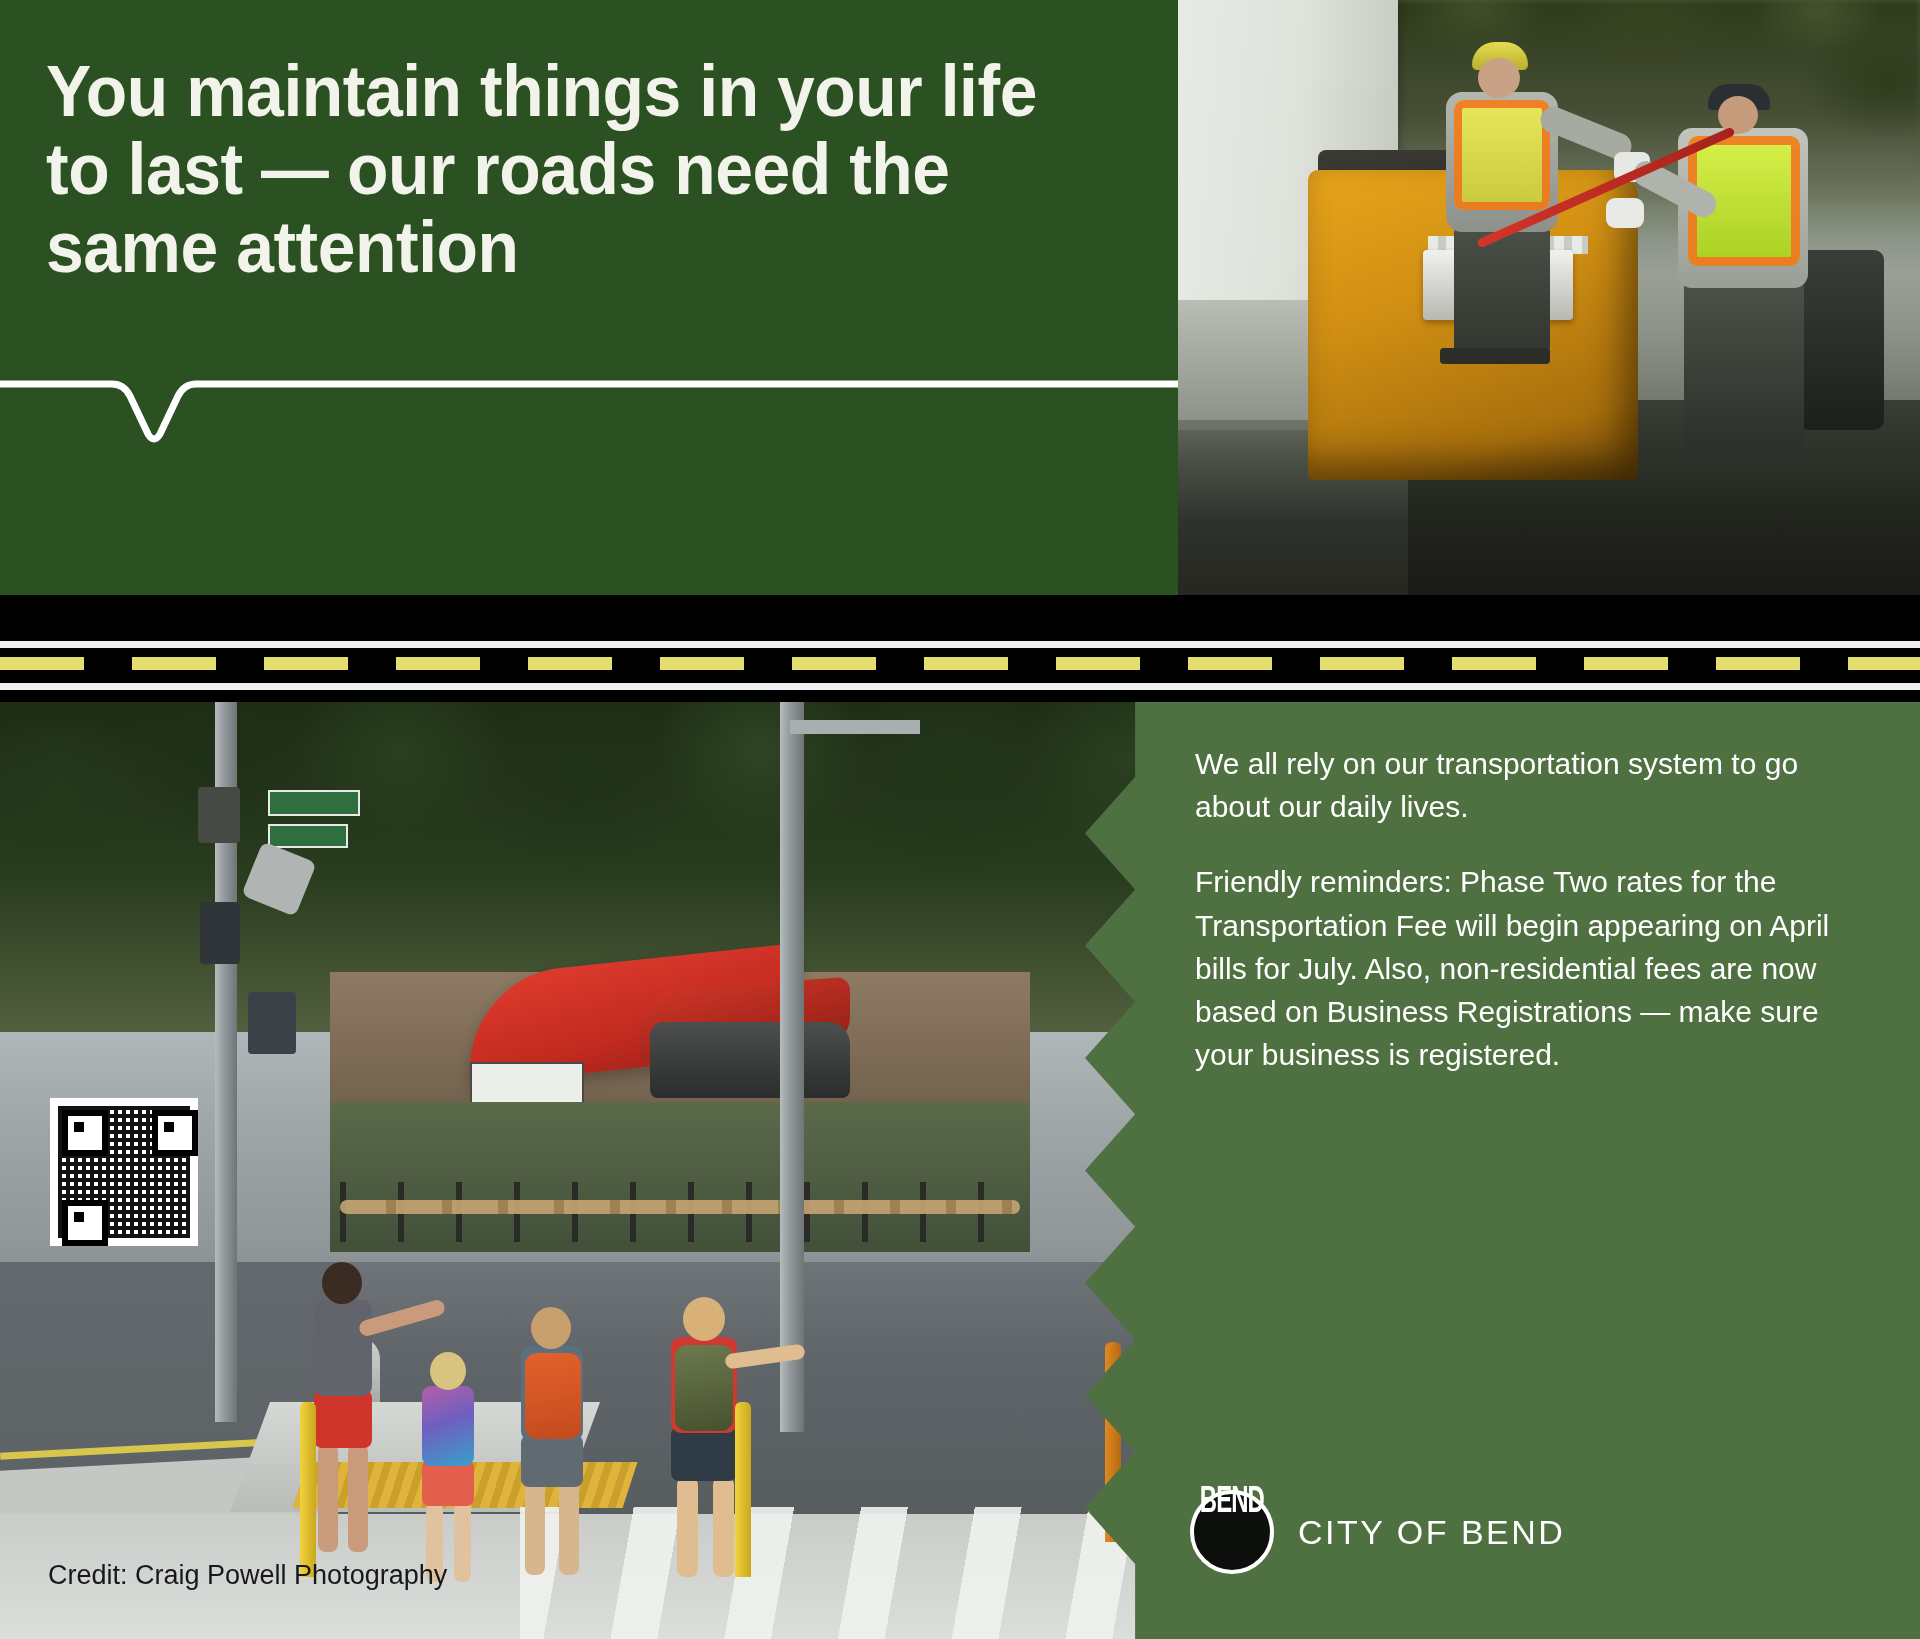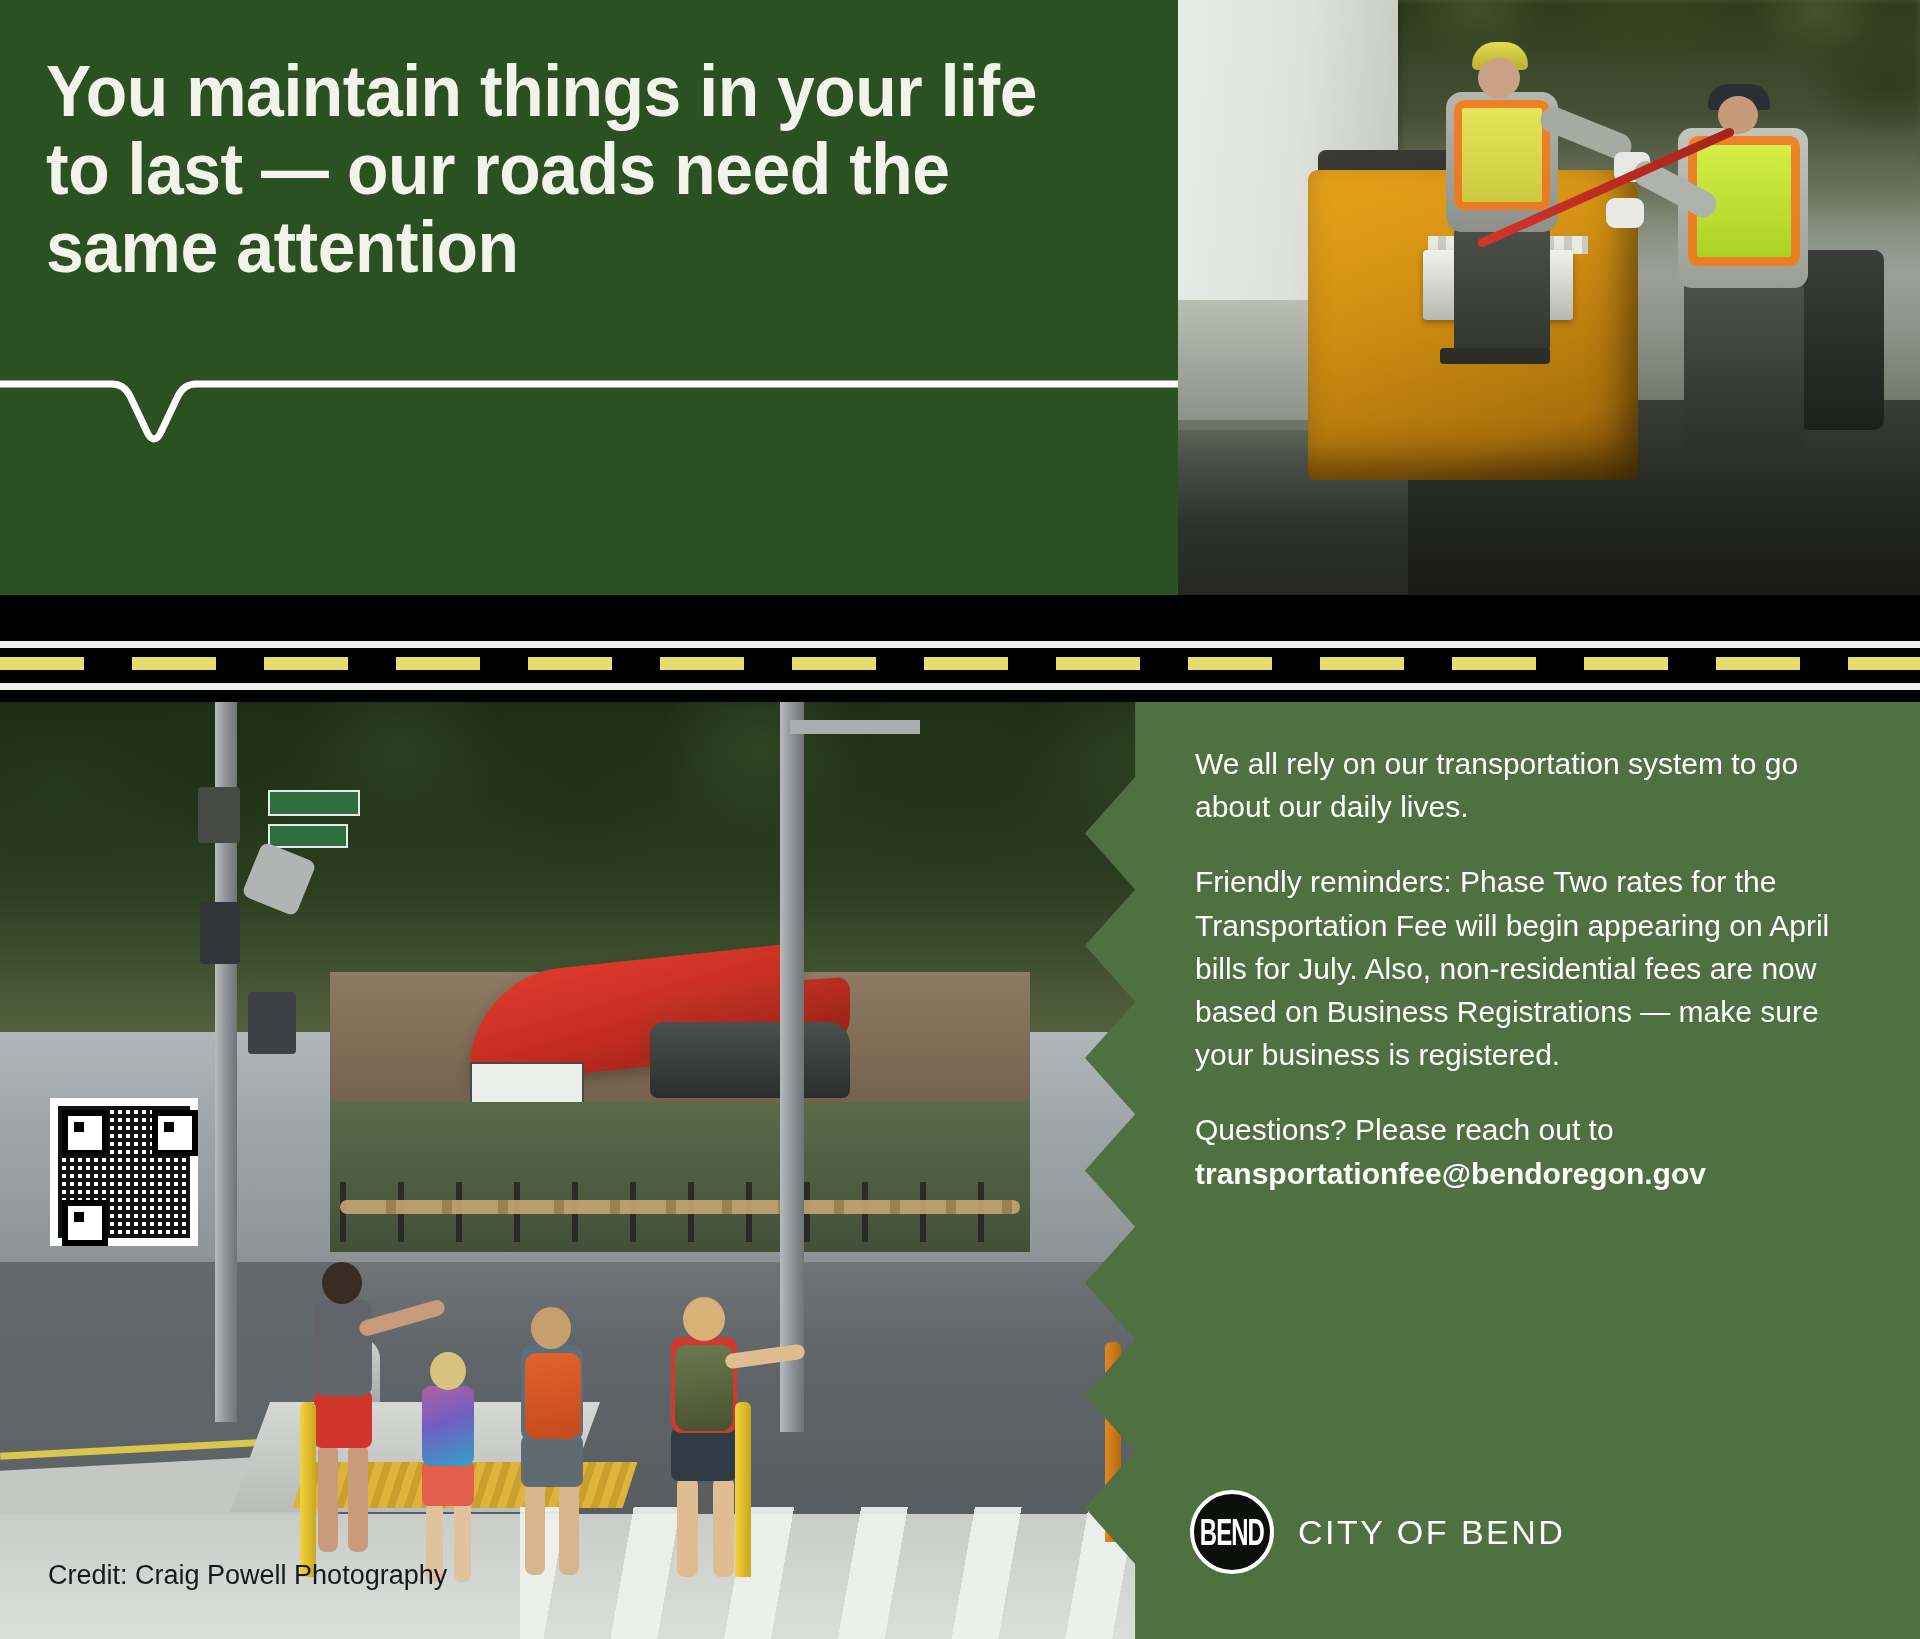--- a/index.html
+++ b/index.html
@@ -312,21 +312,21 @@
 
   .logo-row{
     position:absolute;left:1190px;top:1490px;
     display:flex;align-items:center;gap:24px;
     z-index:9;
   }
   .logo-badge{
     width:84px;height:84px;border-radius:50%;
     background:#0d0f0d;
     border:4px solid #ffffff;
-    display:flex;align-items:center;justify-content:center;
+    display:flex;justify-content:center;
     box-sizing:border-box;
   }
   .logo-badge span{
     color:#ffffff;font-weight:bold;font-size:26px;letter-spacing:-1px;
     transform:scaleY(1.45) scaleX(0.92);
     font-family:"Liberation Sans",sans-serif;
   }
   .logo-text{
     color:#ffffff;font-size:34px;letter-spacing:2.5px;
     font-family:"Liberation Sans",sans-serif;
@@ -460,21 +460,20 @@
 
       <div class="bollard bol1"></div>
       <div class="bollard bol2"></div>
       <div class="bollard bol3"></div>
     </div>
 
     <div class="panel">
       <div class="panel-body">
         <p>We all rely on our transportation system to go about our daily lives.</p>
         <p>Friendly reminders: Phase Two rates for the Transportation Fee will begin appearing on April bills for July. Also, non-residential fees are now based on Business Registrations — make sure your business is registered.</p>
-        <p><span>Questions? Please reach out to </span><br><b>transportationfee@bendoregon.gov</b></p>
       </div>
     </div>
   </div>
 
   <div class="qr">
     <div class="qr-inner"></div>
     <div class="qr-eye tl">
         <i></i>
       </div>
     <div class="qr-eye tr">

